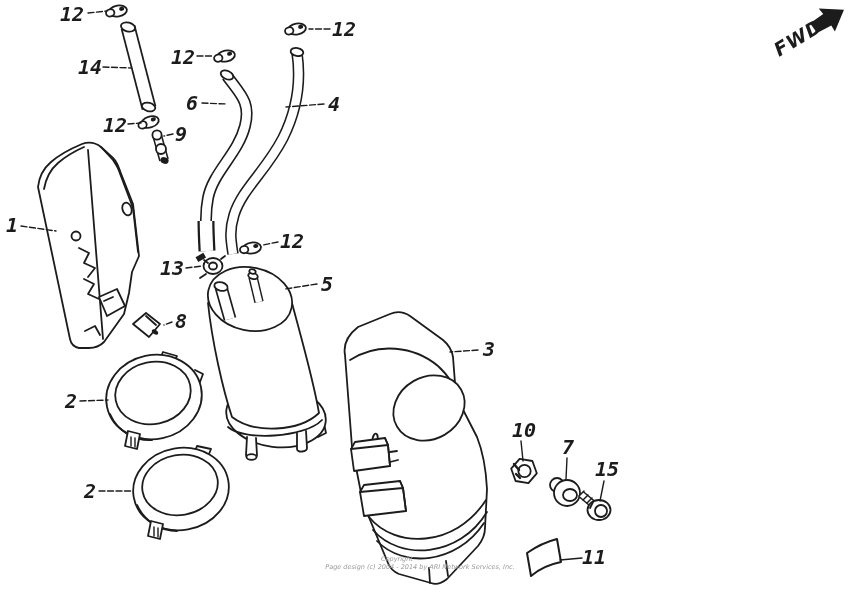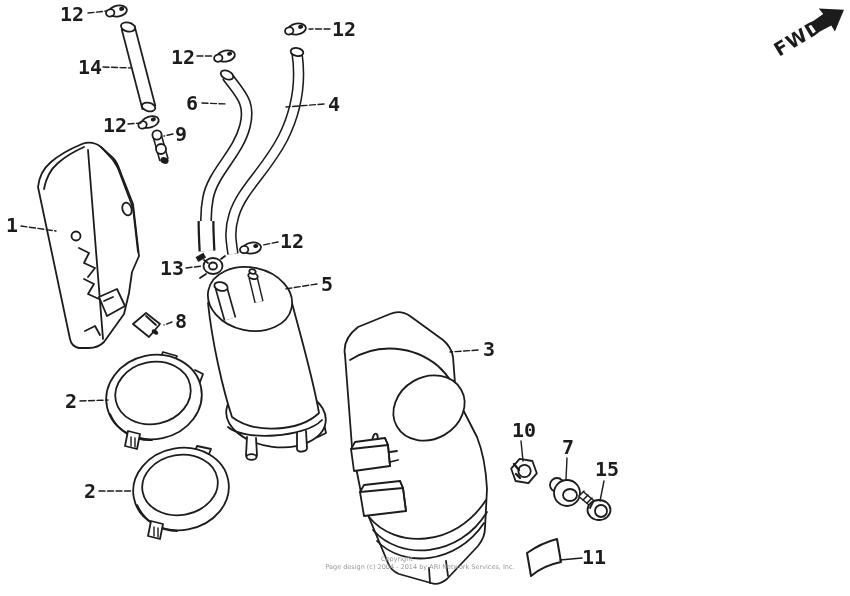--- a/index.html
+++ b/index.html
@@ -1,17 +1,17 @@
 <!DOCTYPE html>
 <html><head>
 <meta charset="utf-8">
 <style>
   html,body{margin:0;padding:0;background:#fff;}
   .canvas{position:relative;width:850px;height:596px;background:#ffffff;overflow:hidden;
-          font-family:"DejaVu Sans",sans-serif;}
+          font-family:"DejaVu Sans",sans-serif;font-style:italic;}
   svg{display:block}
   text{user-select:none}
 </style>
 </head>
 <body>
 
 <div class="canvas">
 <svg width="850" height="596" viewBox="0 0 850 596" xmlns="http://www.w3.org/2000/svg">
 
   <defs>

